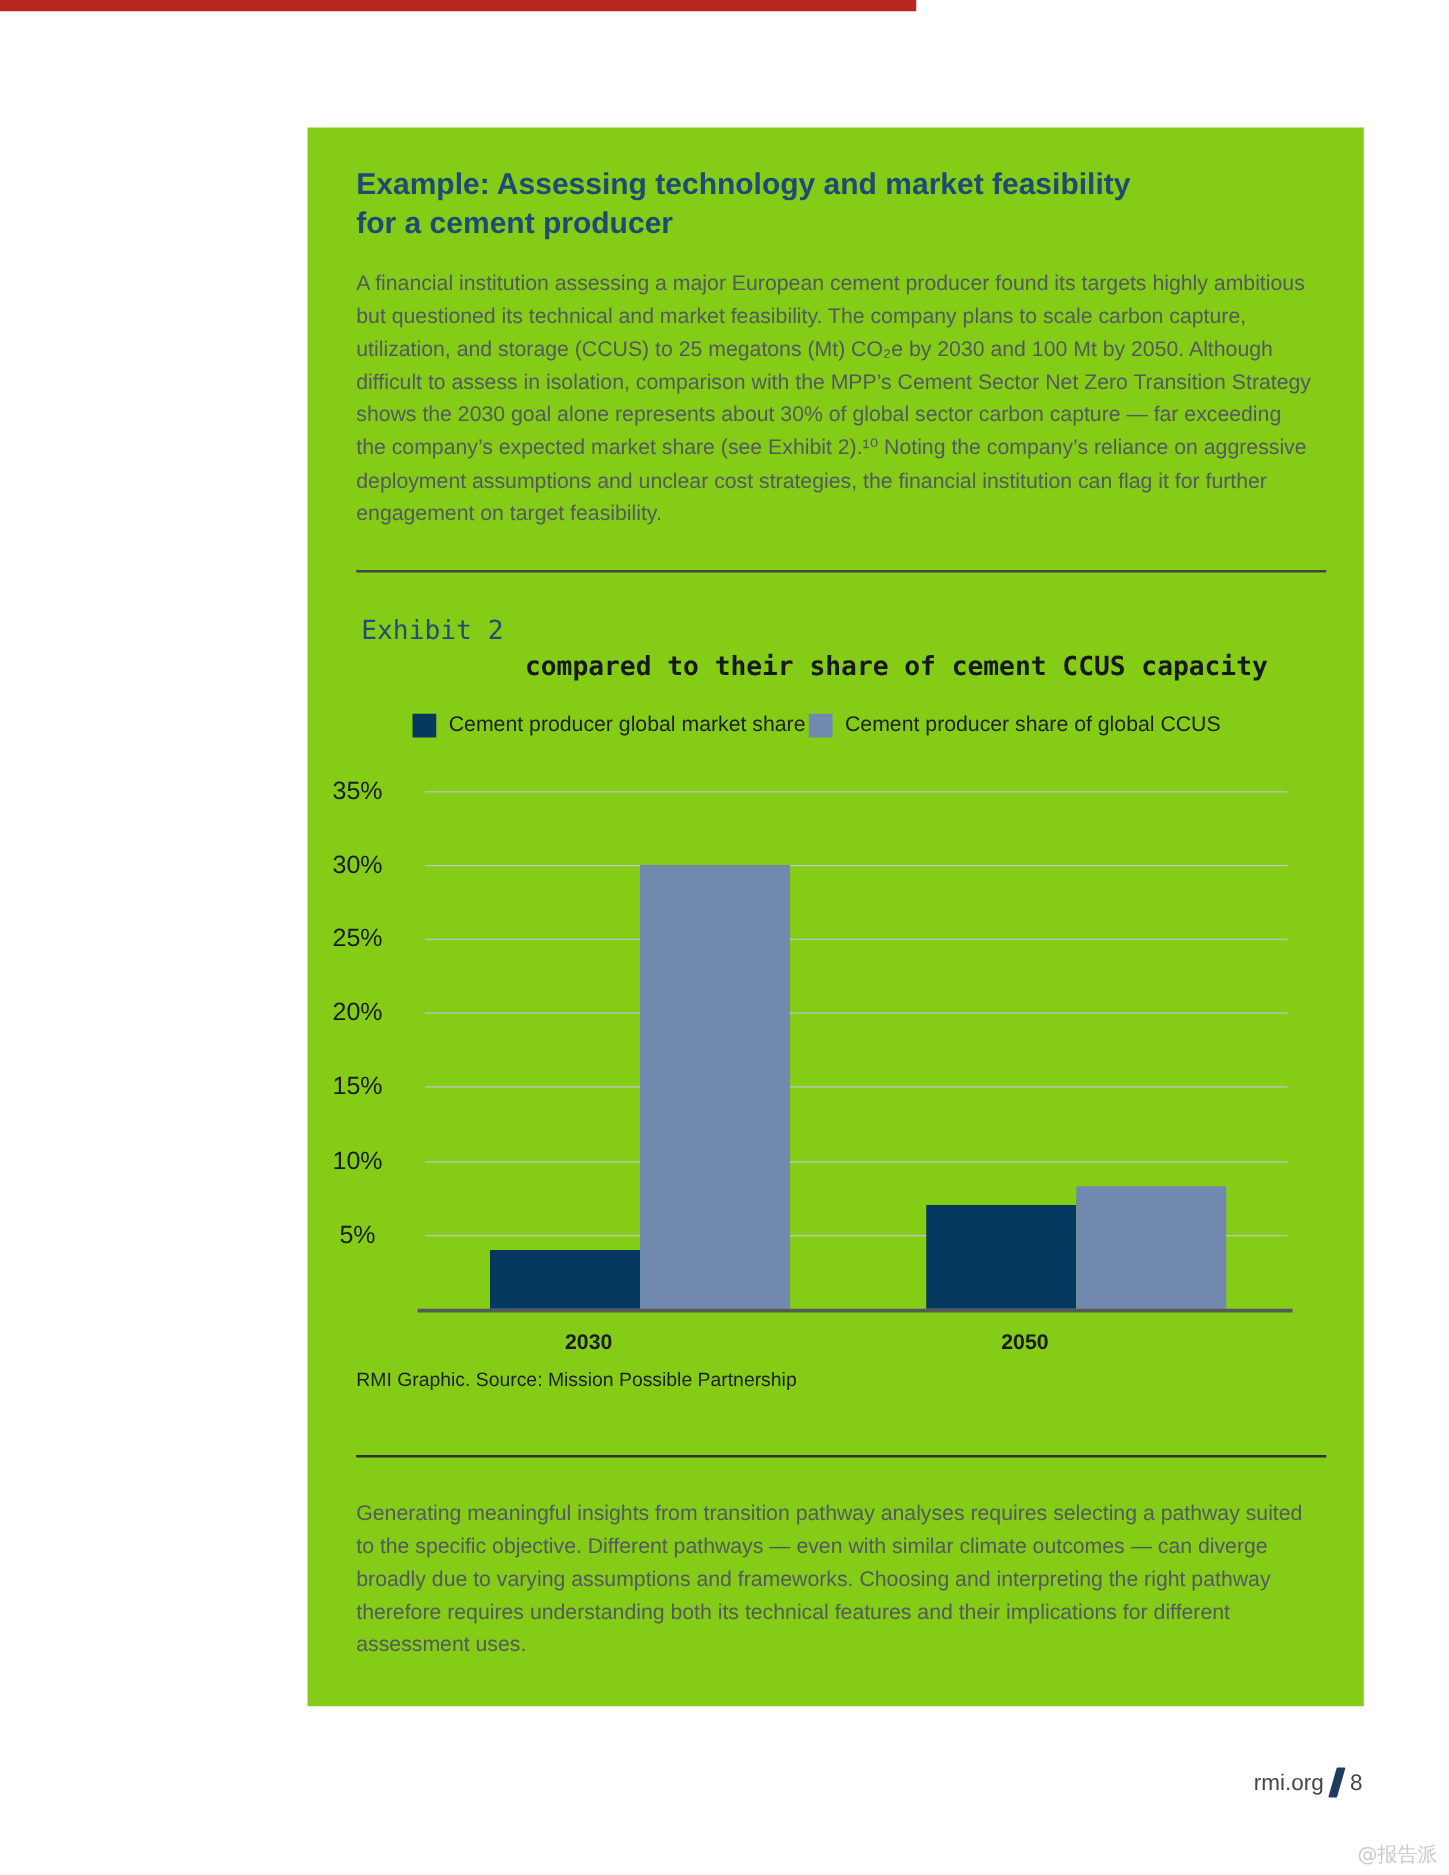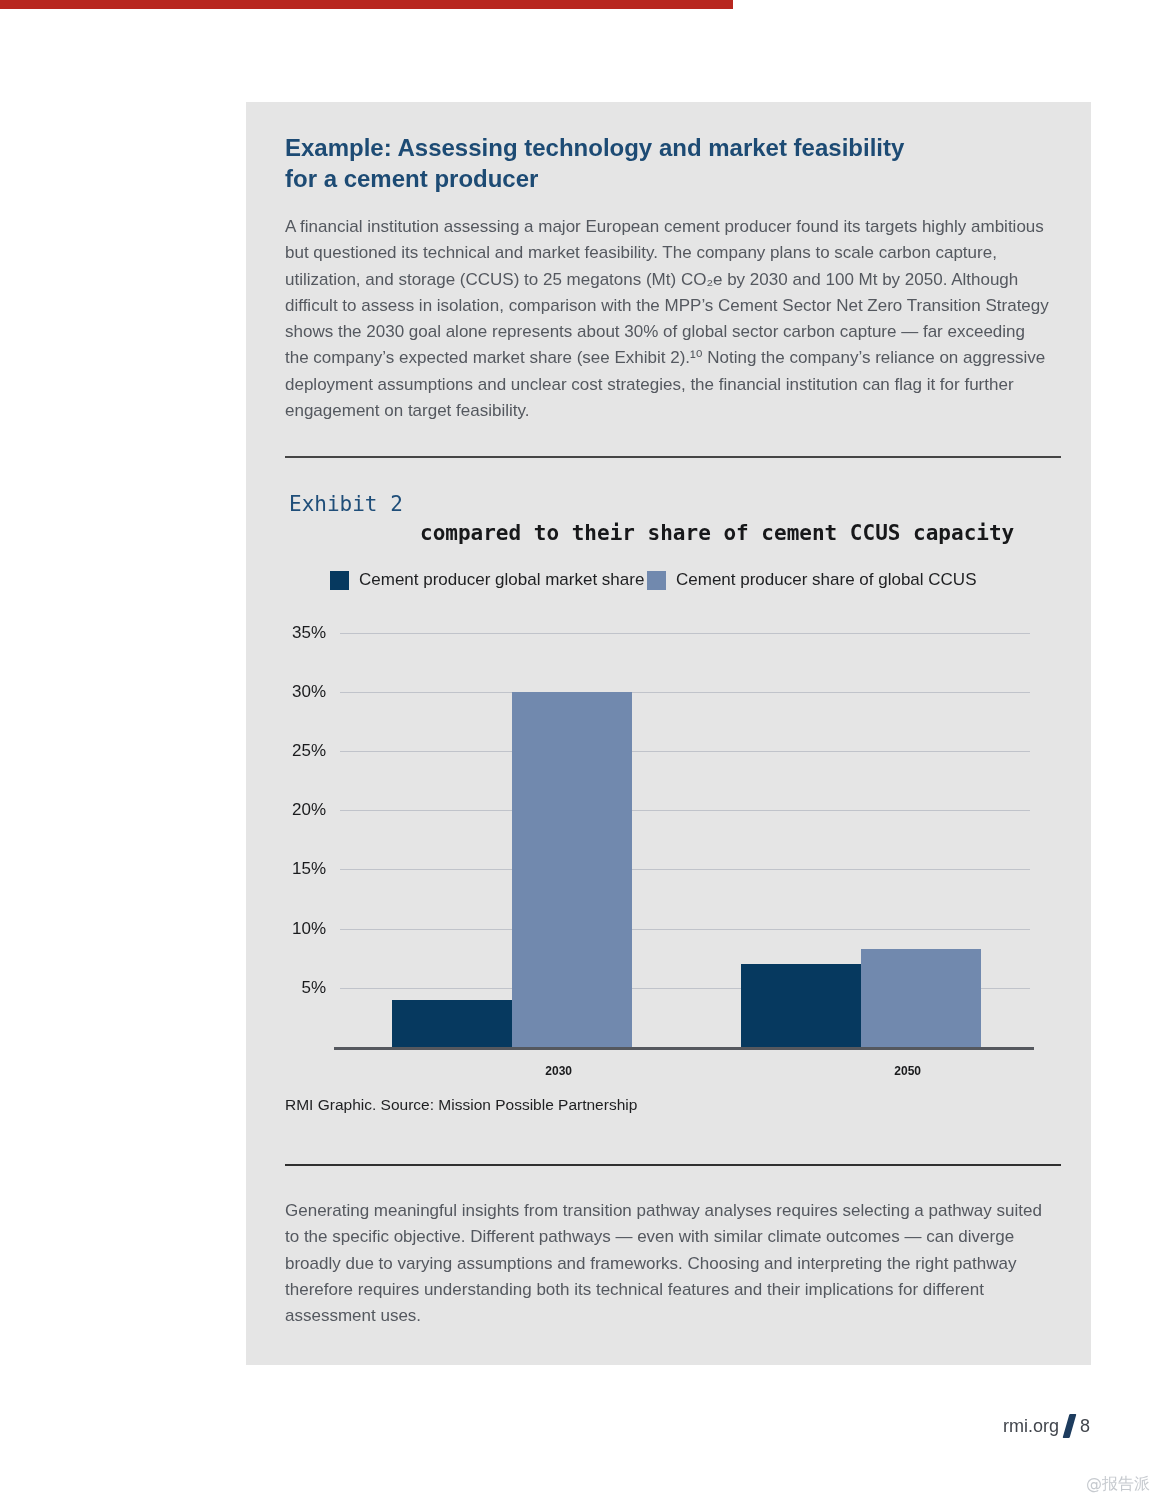--- a/index.html
+++ b/index.html
@@ -55,27 +55,27 @@
     color:#17181a;margin:0;
   }
   .legend{position:absolute;left:0;top:468px;width:845px;height:26px;}
   .legend-item{position:absolute;display:flex;align-items:center;gap:10px;}
   .legend-swatch{width:19px;height:19px;flex:none;}
   .legend-label{font-size:17px;color:#1e1f21;white-space:nowrap;}
   .chart{position:absolute;left:0;top:518px;width:845px;height:470px;}
   .gridline{position:absolute;height:1px;background:#c0c3ca;}
   .ytick{
     position:absolute;left:0;width:80px;height:22px;line-height:22px;
-    text-align:right;font-size:17px;color:#1a1b1d;
+    text-align:center;font-size:20px;color:#1a1b1d;
   }
   .bar{position:absolute;}
   .baseline{position:absolute;background:#55585e;}
   .xtick{
-    position:absolute;width:120px;text-align:right;
-    font-size:12px;font-weight:bold;color:#1a1b1d;
+    position:absolute;width:120px;text-align:left;
+    font-size:17px;font-weight:bold;color:#1a1b1d;
   }
   .chart-source{
     position:absolute;left:39px;top:994px;
     font-size:15.5px;color:#1e1f21;margin:0;
   }
   .footer-left{
     position:absolute;left:70px;top:1420px;
     font-size:13.5px;color:#41454c;
   }
   .footer-right{
@@ -94,21 +94,21 @@
     font-family:"DejaVu Sans",sans-serif;
   }
 </style>
 </head>
 <body>
 
 <div class="page">
 
   <div class="accent-bar" style="background: rgb(184, 39, 31);"></div>
 
-  <div class="panel" style="background: #e5e5e5;">
+  <div class="panel" style="background: #84cc16;">
 
     <h1 class="example-heading"><span>Example: Assessing technology and market feasibility</span><br>
       <span>for a cement producer</span></h1>
 
     <p class="body-par par-top">A financial institution assessing a major European cement producer found its targets highly ambitious but questioned its technical and market feasibility. The company plans to scale carbon capture, utilization, and storage (CCUS) to 25 megatons (Mt) CO₂e by 2030 and 100 Mt by 2050. Although difficult to assess in isolation, comparison with the MPP’s Cement Sector Net Zero Transition Strategy shows the 2030 goal alone represents about 30% of global sector carbon capture — far exceeding the company’s expected market share (see Exhibit 2).¹⁰ Noting the company’s reliance on aggressive deployment assumptions and unclear cost strategies, the financial institution can flag it for further engagement on target feasibility.</p>
 
     <div class="divider divider-top"></div>
 
     <span class="exhibit-label">Exhibit 2</span>
     <h2 class="exhibit-title"><br>

